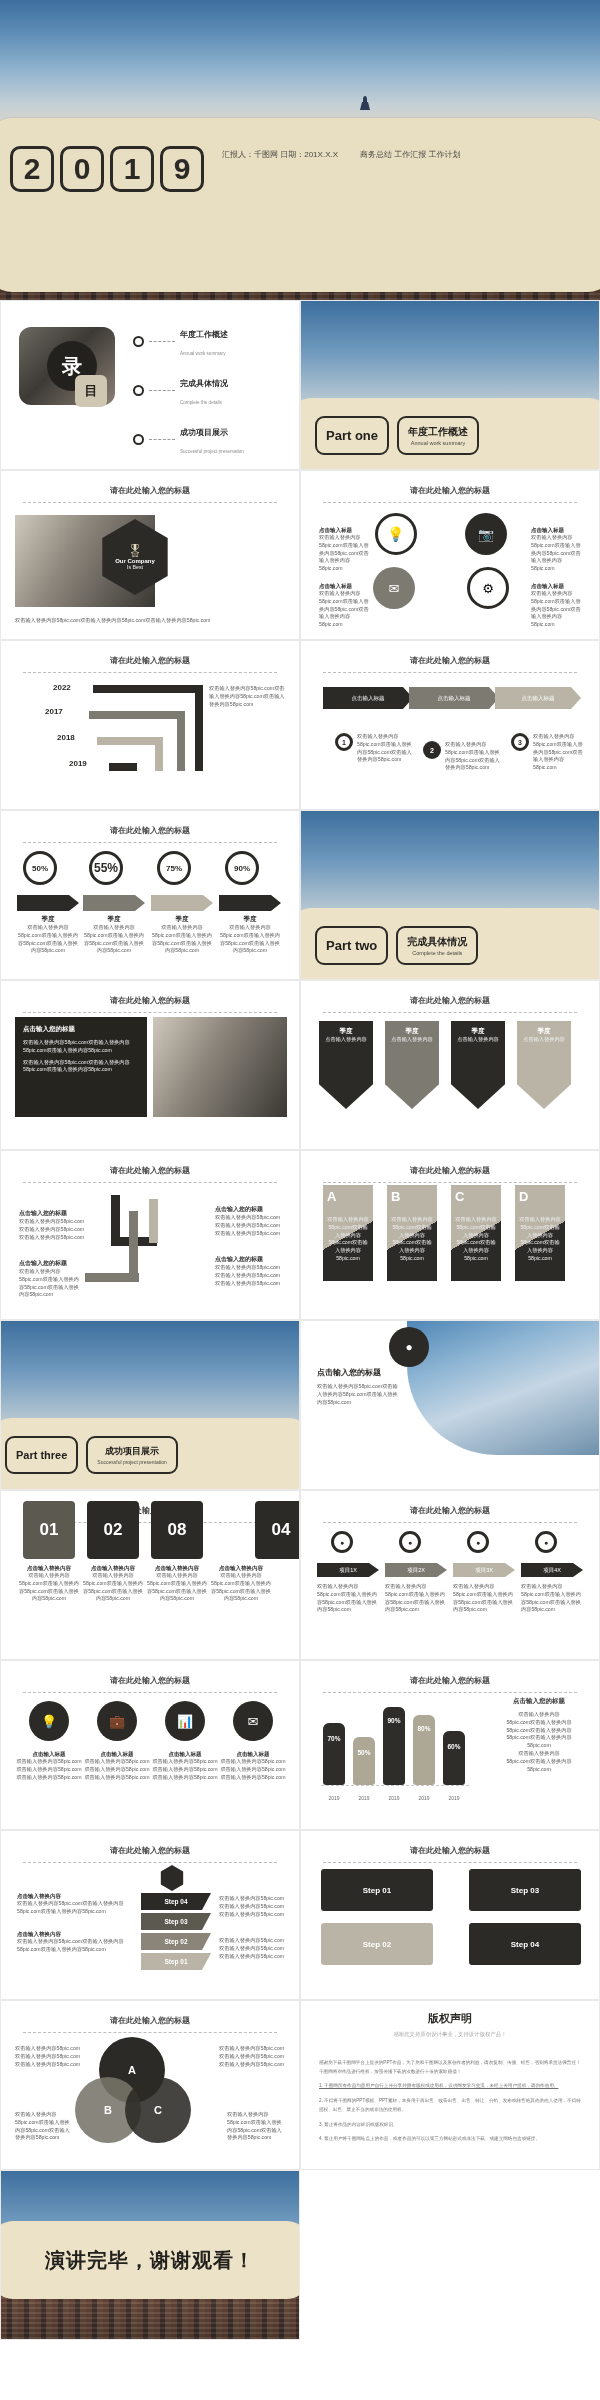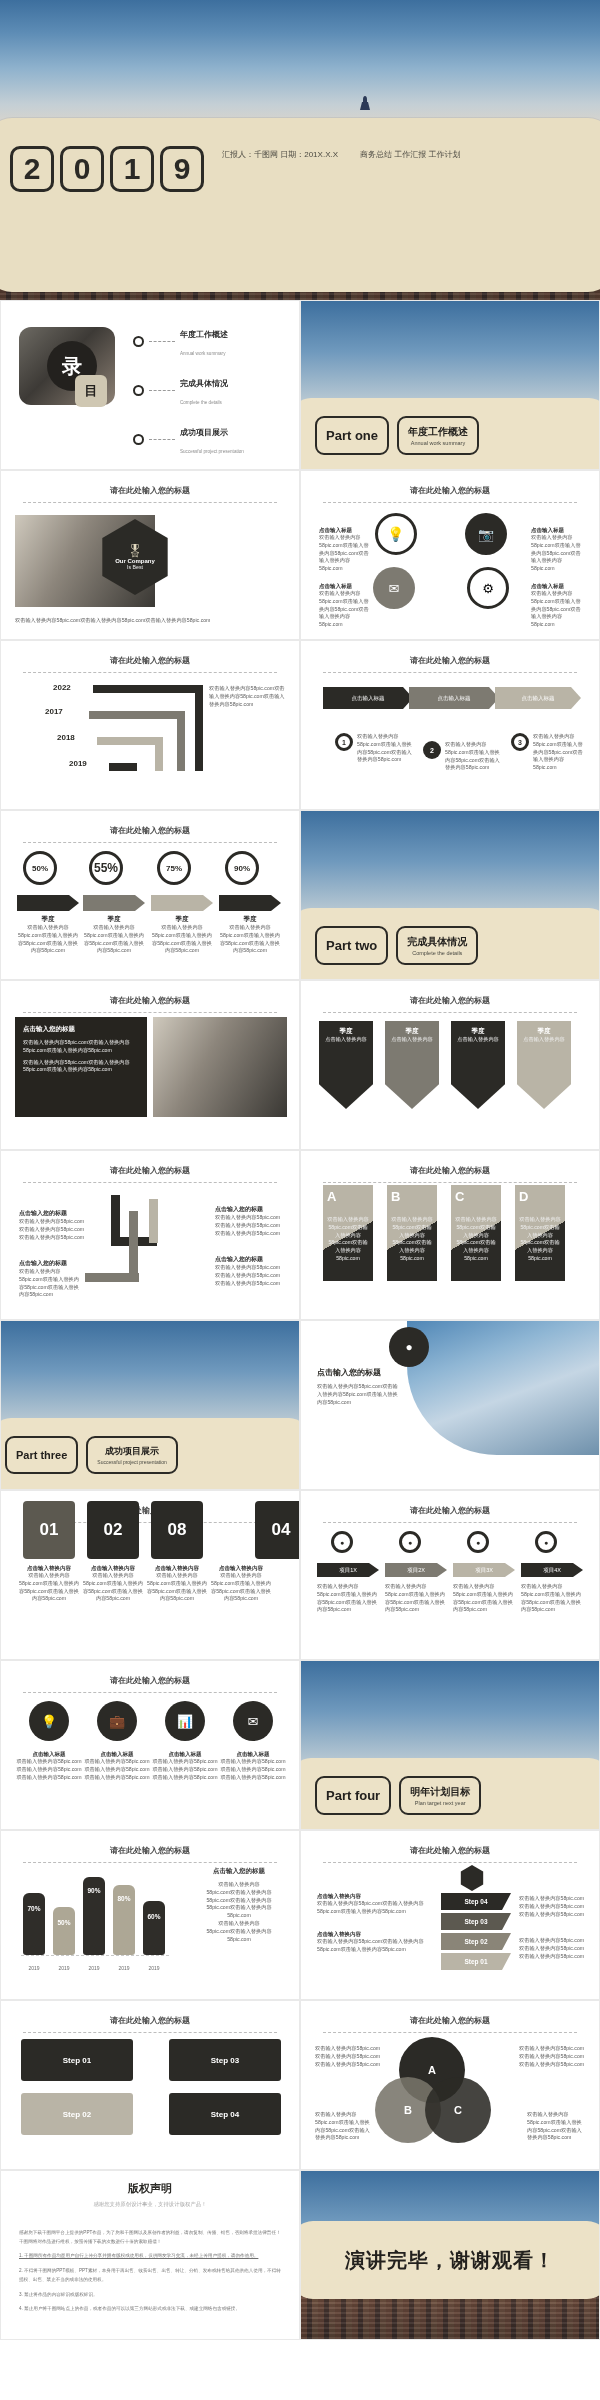--- a/index.html
+++ b/index.html
@@ -547,35 +547,20 @@
     <div style="position:absolute;left:150px;top:90px;width:68px;text-align:center;">
       <div class="tiny-h" style="font-size:5.5px">点击输入标题</div>
       <div class="cap">双击输入替换内容58pic.com双击输入替换内容58pic.com双击输入替换内容58pic.com</div>
     </div>
     <div style="position:absolute;left:218px;top:90px;width:68px;text-align:center;">
       <div class="tiny-h" style="font-size:5.5px">点击输入标题</div>
       <div class="cap">双击输入替换内容58pic.com双击输入替换内容58pic.com双击输入替换内容58pic.com</div>
     </div>
   </div>
 
-  <div class="slide">
-    <div class="part-photo ph-sky"></div>
-    <div class="hero-city" style="height:26%"></div>
-    <div class="part-panel">
-      <div class="part-chips">
-        <div class="part-chip">
-          <span class="l1">Part four</span>
-        </div>
-        <div class="part-chip">
-          <span class="l2">明年计划目标</span>
-          <span class="l3">Plan target next year</span>
-        </div>
-      </div>
-    </div>
-  </div>
 
   <div class="slide">
     <div class="slide-title">请在此处输入您的标题</div>
     <div style="position:absolute;left:14px;top:38px;width:160px;height:104px;">
       <div class="axis-x"></div>
       <div class="bar-col" style="left:8px;width:22px;height:62px;background:#2f2d29;">
         <div class="bar-lbl" style="top:12px;">70%</div>
       </div>
       <div class="bar-col" style="left:38px;width:22px;height:48px;background:#ada795;">
         <div class="bar-lbl" style="top:12px;">50%</div>

